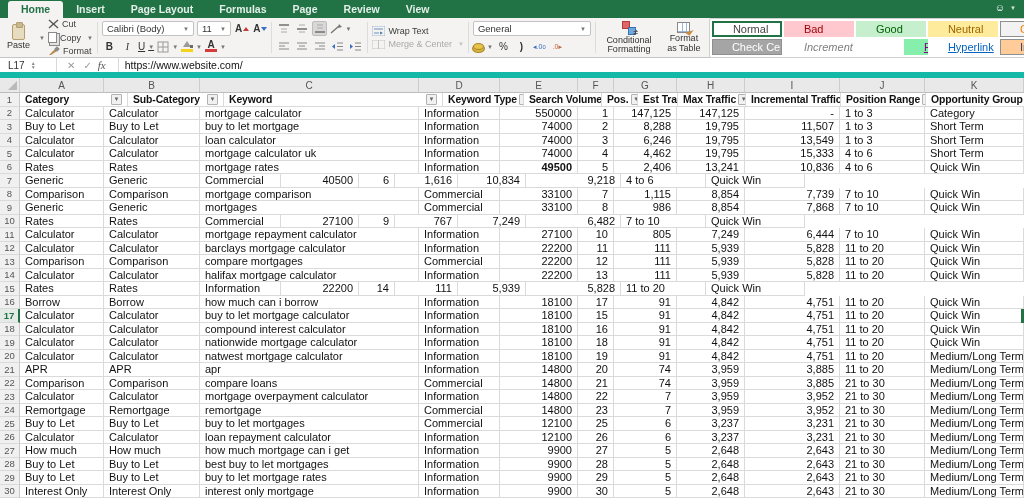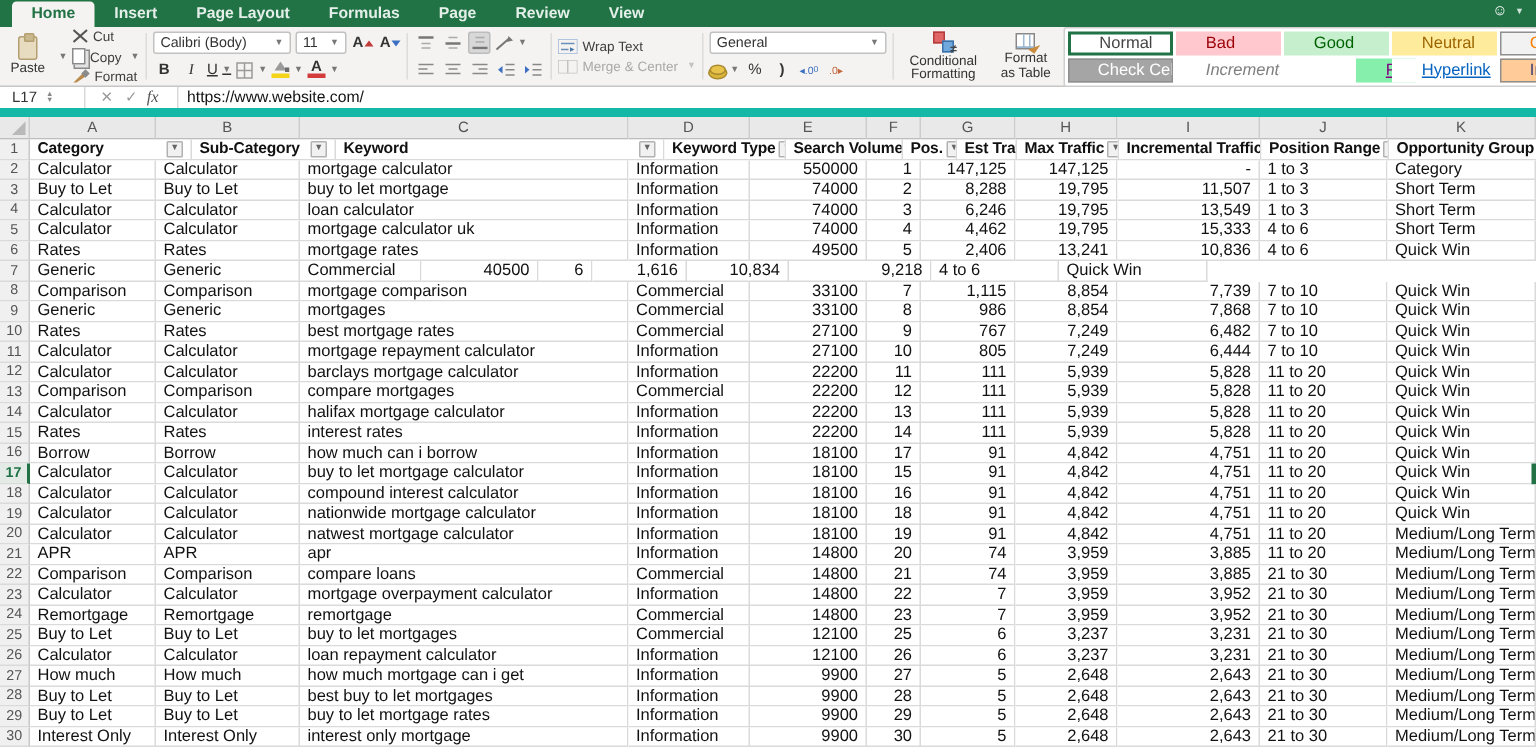--- a/index.html
+++ b/index.html
@@ -462,21 +462,21 @@
         <div class="gcell r" style="width: 95px;">15,333</div>
         <div class="gcell" style="width: 85px;">4 to 6</div>
         <div class="gcell" style="width: 99px;">Short Term</div>
       </div>
       <div class="grow">
         <div class="gnum">6</div>
         <div class="gcell" style="width: 84px;">Rates</div>
         <div class="gcell" style="width: 96px;">Rates</div>
         <div class="gcell" style="width: 219px;">mortgage rates</div>
         <div class="gcell" style="width: 81px;">Information</div>
-        <div class="gcell r" style="width: 78px;">49500</div>
+        <div class="gcell r" style="width: 78px; font-weight: bold;">49500</div>
         <div class="gcell r" style="width: 36px;">5</div>
         <div class="gcell r" style="width: 63px;">2,406</div>
         <div class="gcell r" style="width: 68px;">13,241</div>
         <div class="gcell r" style="width: 95px;">10,836</div>
         <div class="gcell" style="width: 85px;">4 to 6</div>
         <div class="gcell" style="width: 99px;">Quick Win</div>
       </div>
       <div class="grow">
         <div class="gnum">7</div>
         <div class="gcell" style="width: 84px;">Generic</div>
@@ -515,21 +515,20 @@
         <div class="gcell r" style="width: 63px;">986</div>
         <div class="gcell r" style="width: 68px;">8,854</div>
         <div class="gcell r" style="width: 95px;">7,868</div>
         <div class="gcell" style="width: 85px;">7 to 10</div>
         <div class="gcell" style="width: 99px;">Quick Win</div>
       </div>
       <div class="grow">
         <div class="gnum">10</div>
         <div class="gcell" style="width: 84px;">Rates</div>
         <div class="gcell" style="width: 96px;">Rates</div>
-        <div class="gcell" style="width: 219px;">best mortgage rates</div>
         <div class="gcell" style="width: 81px;">Commercial</div>
         <div class="gcell r" style="width: 78px;">27100</div>
         <div class="gcell r" style="width: 36px;">9</div>
         <div class="gcell r" style="width: 63px;">767</div>
         <div class="gcell r" style="width: 68px;">7,249</div>
         <div class="gcell r" style="width: 95px;">6,482</div>
         <div class="gcell" style="width: 85px;">7 to 10</div>
         <div class="gcell" style="width: 99px;">Quick Win</div>
       </div>
       <div class="grow">
@@ -585,21 +584,20 @@
         <div class="gcell r" style="width: 63px;">111</div>
         <div class="gcell r" style="width: 68px;">5,939</div>
         <div class="gcell r" style="width: 95px;">5,828</div>
         <div class="gcell" style="width: 85px;">11 to 20</div>
         <div class="gcell" style="width: 99px;">Quick Win</div>
       </div>
       <div class="grow">
         <div class="gnum">15</div>
         <div class="gcell" style="width: 84px;">Rates</div>
         <div class="gcell" style="width: 96px;">Rates</div>
-        <div class="gcell" style="width: 219px;">interest rates</div>
         <div class="gcell" style="width: 81px;">Information</div>
         <div class="gcell r" style="width: 78px;">22200</div>
         <div class="gcell r" style="width: 36px;">14</div>
         <div class="gcell r" style="width: 63px;">111</div>
         <div class="gcell r" style="width: 68px;">5,939</div>
         <div class="gcell r" style="width: 95px;">5,828</div>
         <div class="gcell" style="width: 85px;">11 to 20</div>
         <div class="gcell" style="width: 99px;">Quick Win</div>
       </div>
       <div class="grow">

